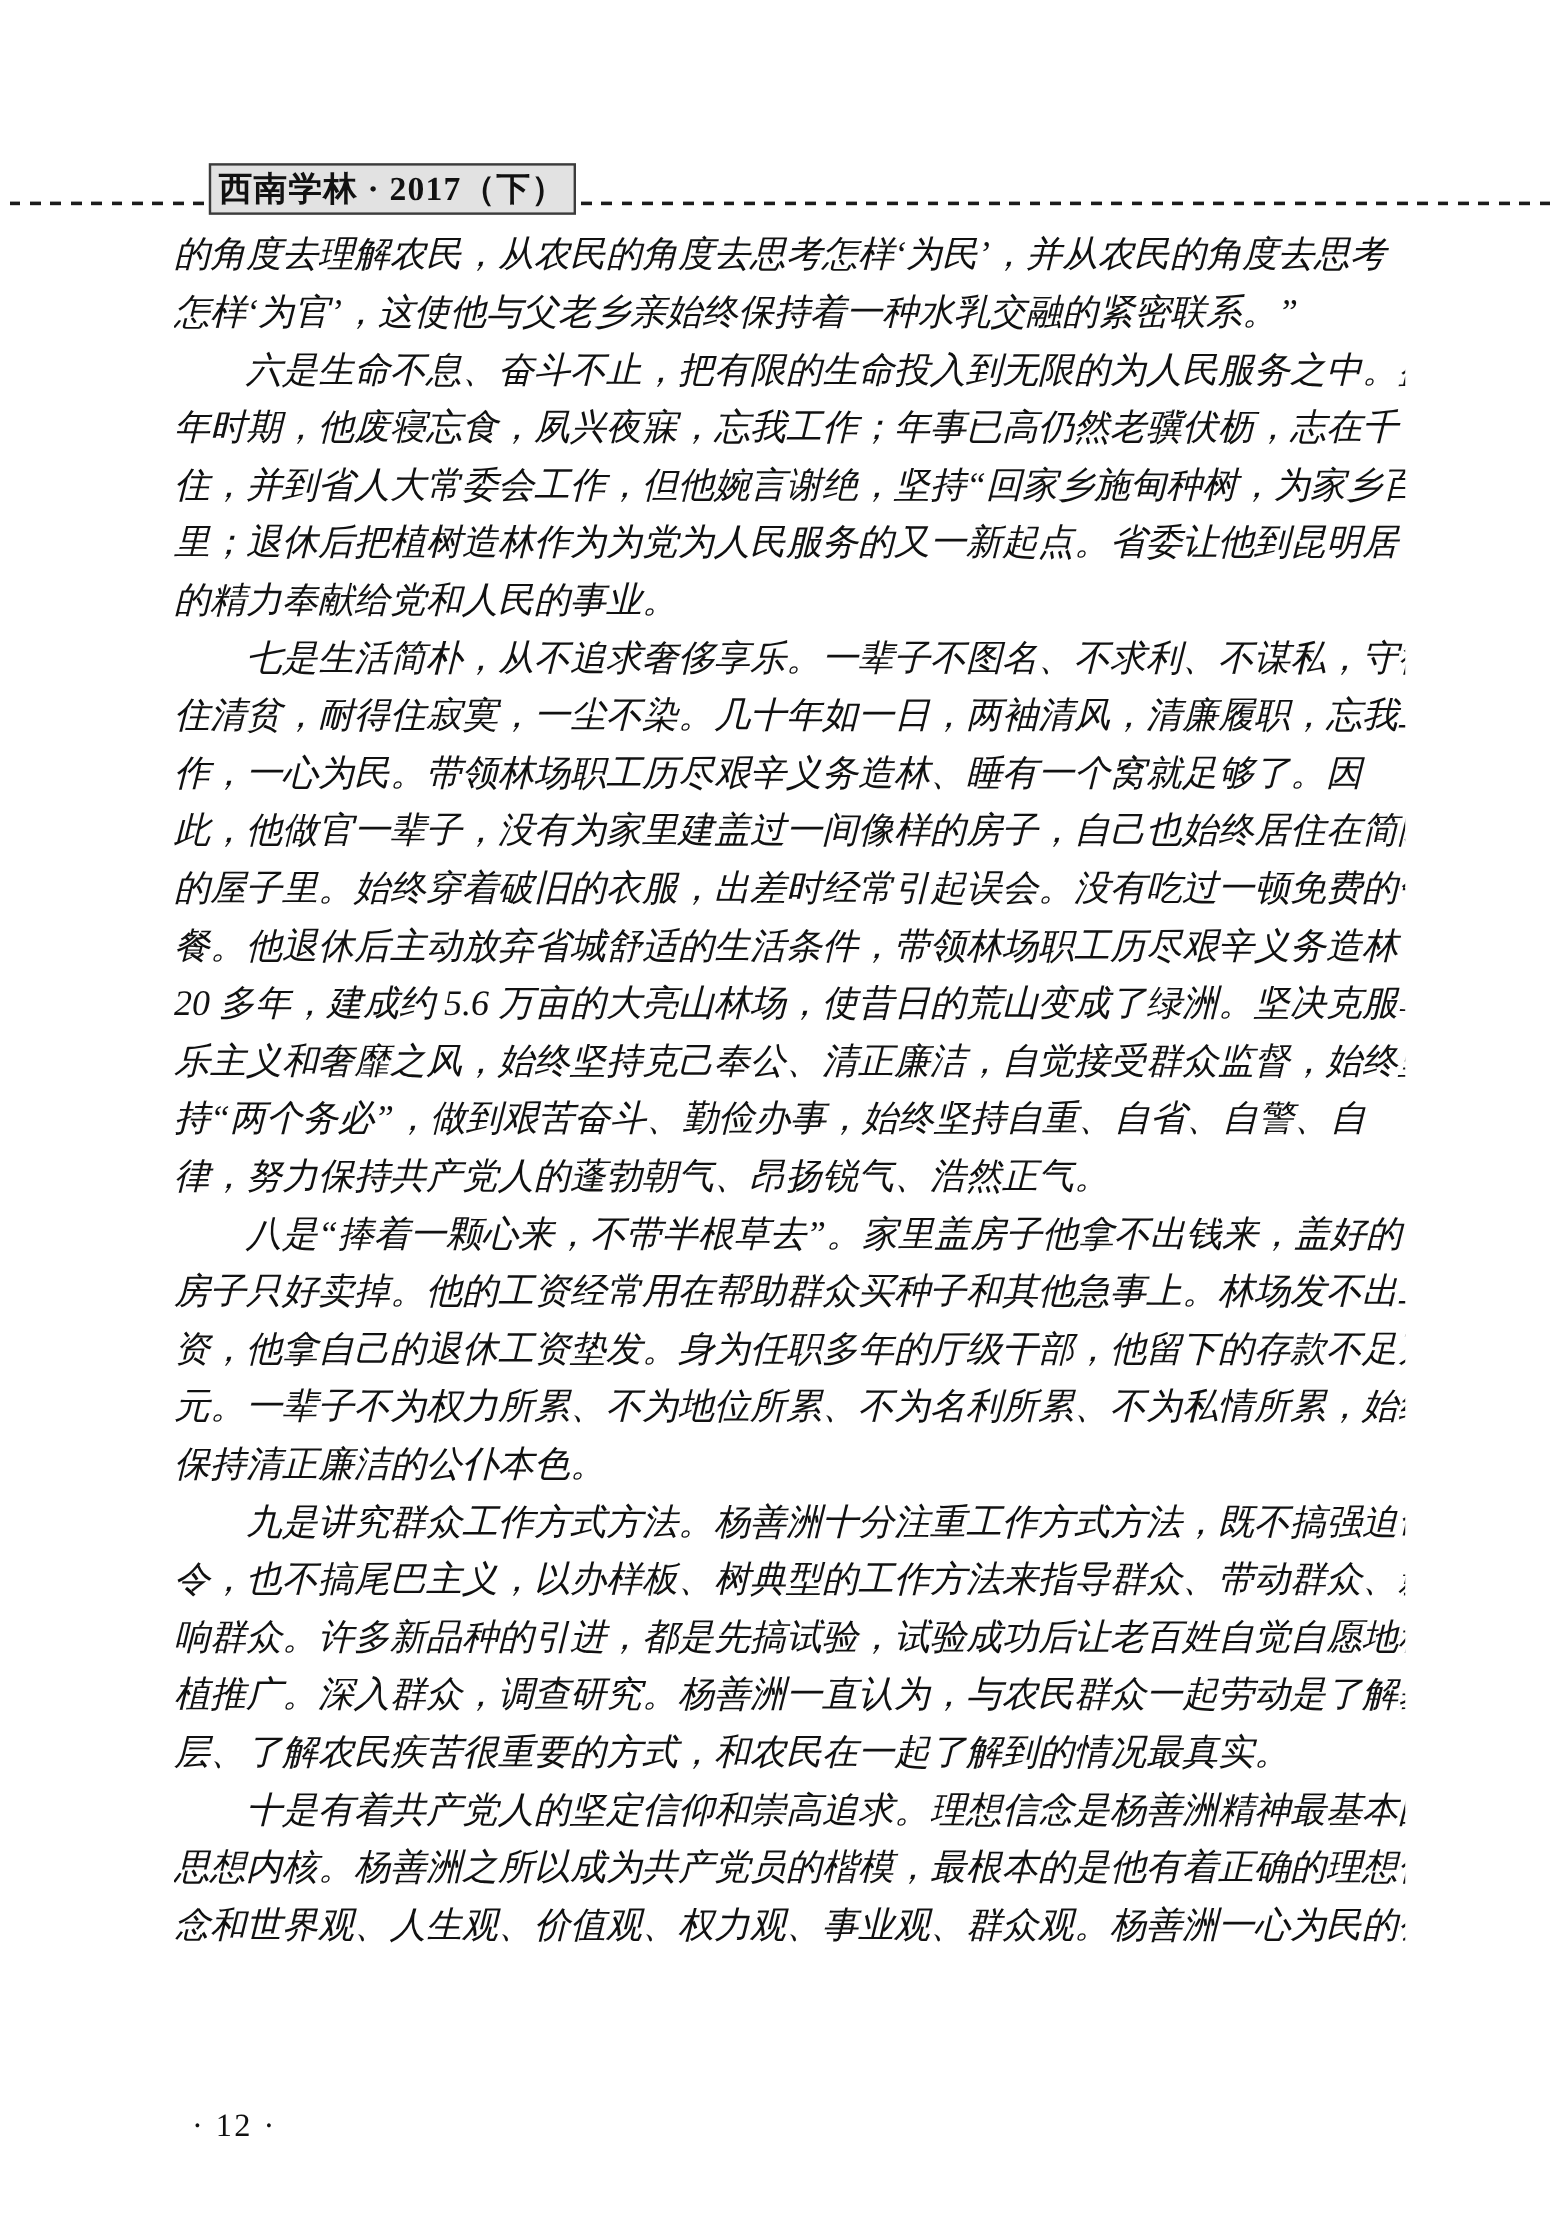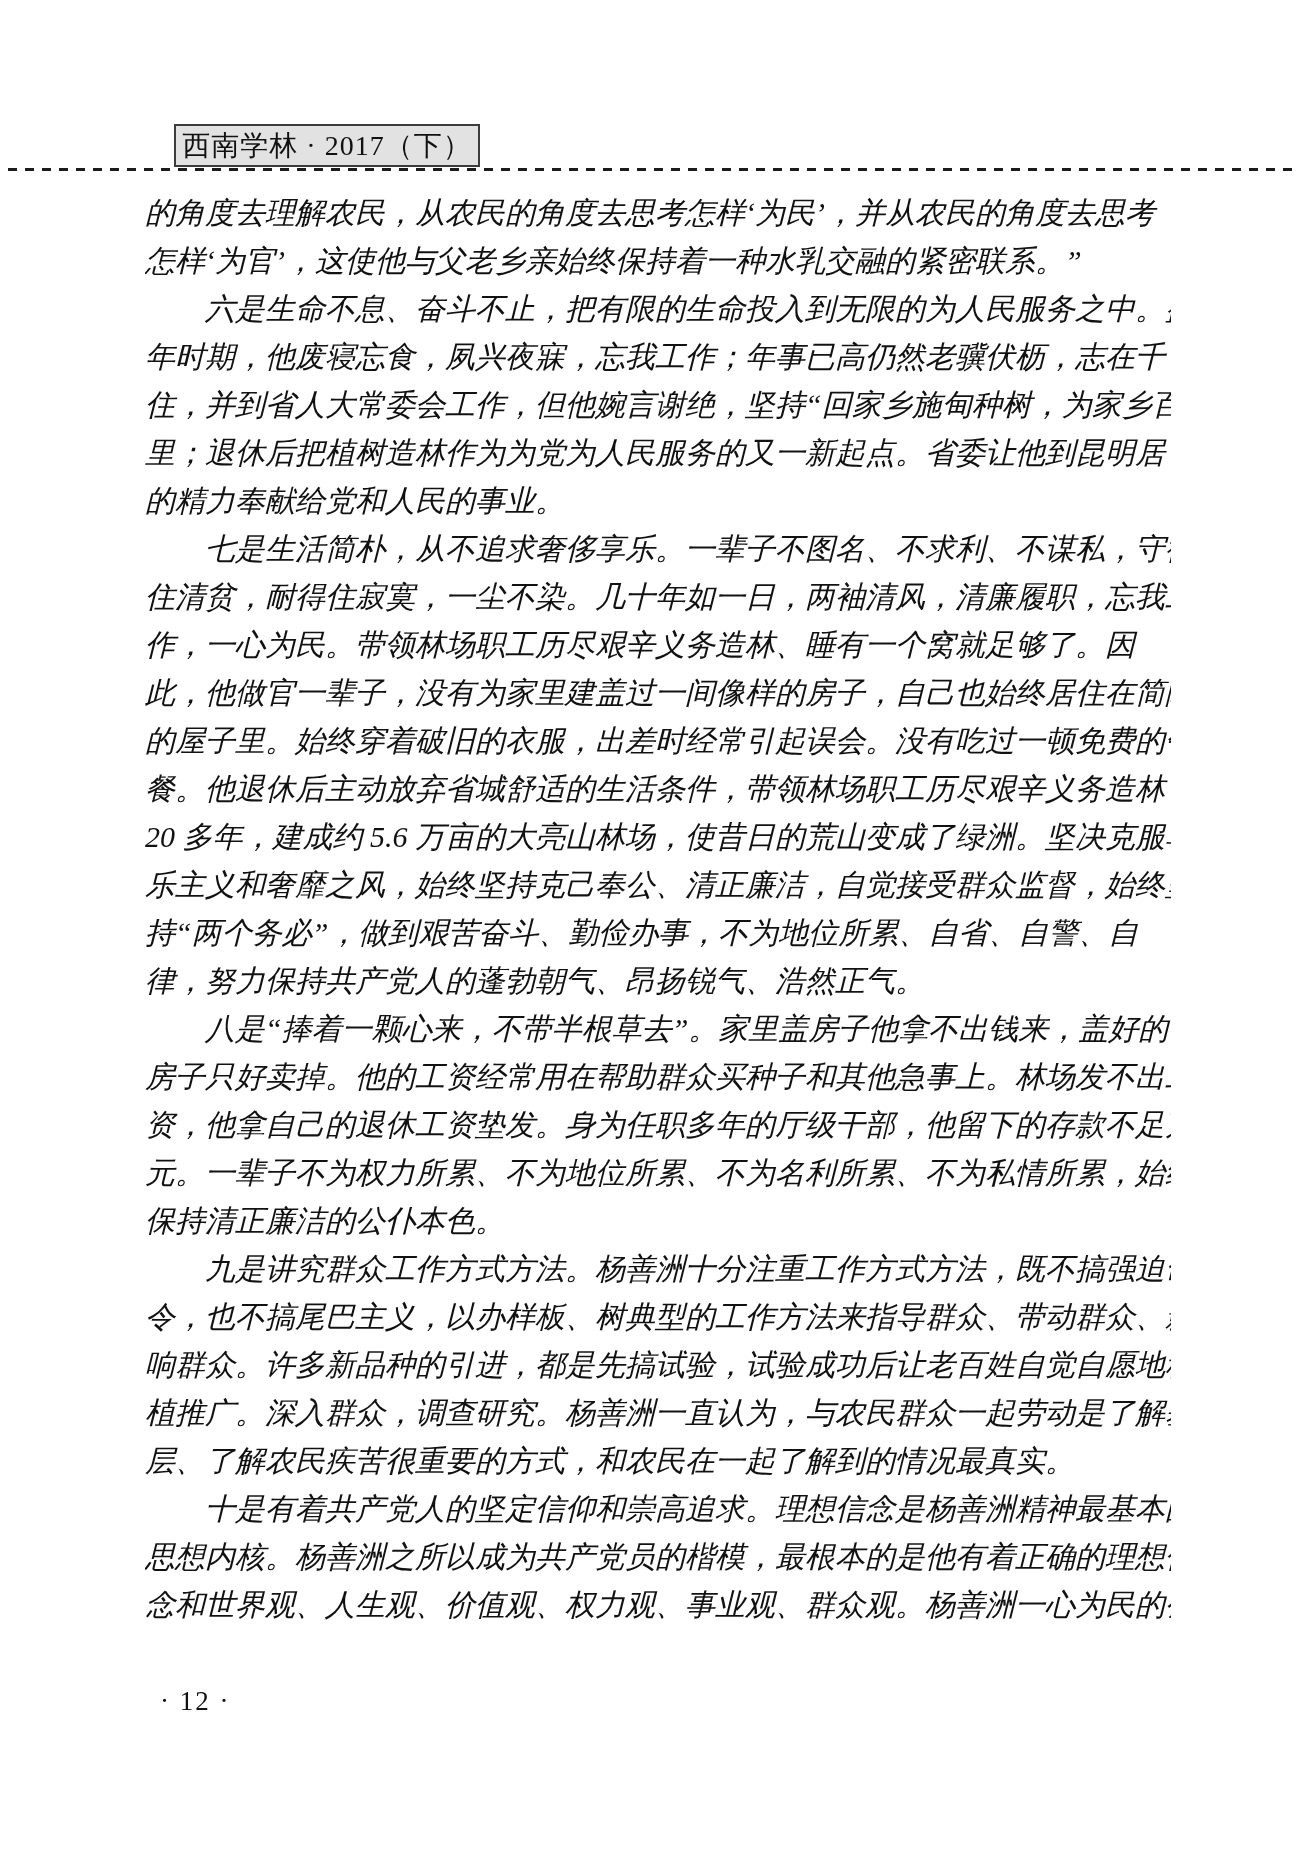--- a/index.html
+++ b/index.html
@@ -13,30 +13,30 @@
     overflow: hidden;
   }
   .page {
     position: absolute;
     inset: 0;
     background: #ffffff;
   }
   .header-box {
     position: absolute;
     left: 174px;
-    top: 124px;
+    top: 136px;
     width: 306px;
     height: 43px;
     box-sizing: border-box;
     background: #e2e2e2;
     border: 2px solid #3c3c3c;
     display: flex;
     align-items: center;
     justify-content: center;
-    font-weight: normal;
+    font-weight: bold;
     font-size: 28px;
     letter-spacing: 1px;
     z-index: 2;
     white-space: nowrap;
   }
   .header-divider {
     position: absolute;
     left: 8px;
     top: 168px;
     width: 1291px;
@@ -60,21 +60,21 @@
     font-size: 30px;
     line-height: 48px;
     height: 48px;
     white-space: nowrap;
     text-align: left;
   }
   .text-line.indent { padding-left: 60px; }
   .page-number {
     position: absolute;
     left: 160px;
-    top: 1686px;
+    top: 1756px;
     font-size: 27px;
     letter-spacing: 2px;
     white-space: nowrap;
   }
 </style>
 </head>
 <body>
 
 <div class="page">
 
@@ -93,21 +93,21 @@
       <div class="text-line">里；退休后把植树造林作为为党为人民服务的又一新起点。省委让他到昆明居</div>
       <div class="text-line">的精力奉献给党和人民的事业。</div>
       <div class="text-line indent">七是生活简朴，从不追求奢侈享乐。一辈子不图名、不求利、不谋私，守得</div>
       <div class="text-line">住清贫，耐得住寂寞，一尘不染。几十年如一日，两袖清风，清廉履职，忘我工</div>
       <div class="text-line">作，一心为民。带领林场职工历尽艰辛义务造林、睡有一个窝就足够了。因</div>
       <div class="text-line">此，他做官一辈子，没有为家里建盖过一间像样的房子，自己也始终居住在简陋</div>
       <div class="text-line">的屋子里。始终穿着破旧的衣服，出差时经常引起误会。没有吃过一顿免费的午</div>
       <div class="text-line">餐。他退休后主动放弃省城舒适的生活条件，带领林场职工历尽艰辛义务造林</div>
       <div class="text-line">20 多年，建成约 5.6 万亩的大亮山林场，使昔日的荒山变成了绿洲。坚决克服享</div>
       <div class="text-line">乐主义和奢靡之风，始终坚持克己奉公、清正廉洁，自觉接受群众监督，始终坚</div>
-      <div class="text-line">持“两个务必”，做到艰苦奋斗、勤俭办事，不为地位所累、自省、自警、自</div>
+      <div class="text-line">持“两个务必”，做到艰苦奋斗、勤俭办事，始终坚持自重、自省、自警、自</div>
       <div class="text-line">律，努力保持共产党人的蓬勃朝气、昂扬锐气、浩然正气。</div>
       <div class="text-line indent">八是“捧着一颗心来，不带半根草去”。家里盖房子他拿不出钱来，盖好的</div>
       <div class="text-line">房子只好卖掉。他的工资经常用在帮助群众买种子和其他急事上。林场发不出工</div>
       <div class="text-line">资，他拿自己的退休工资垫发。身为任职多年的厅级干部，他留下的存款不足万</div>
       <div class="text-line">元。一辈子不为权力所累、不为地位所累、不为名利所累、不为私情所累，始终</div>
       <div class="text-line">保持清正廉洁的公仆本色。</div>
       <div class="text-line indent">九是讲究群众工作方式方法。杨善洲十分注重工作方式方法，既不搞强迫命</div>
       <div class="text-line">令，也不搞尾巴主义，以办样板、树典型的工作方法来指导群众、带动群众、影</div>
       <div class="text-line">响群众。许多新品种的引进，都是先搞试验，试验成功后让老百姓自觉自愿地种</div>
       <div class="text-line">植推广。深入群众，调查研究。杨善洲一直认为，与农民群众一起劳动是了解基</div>

